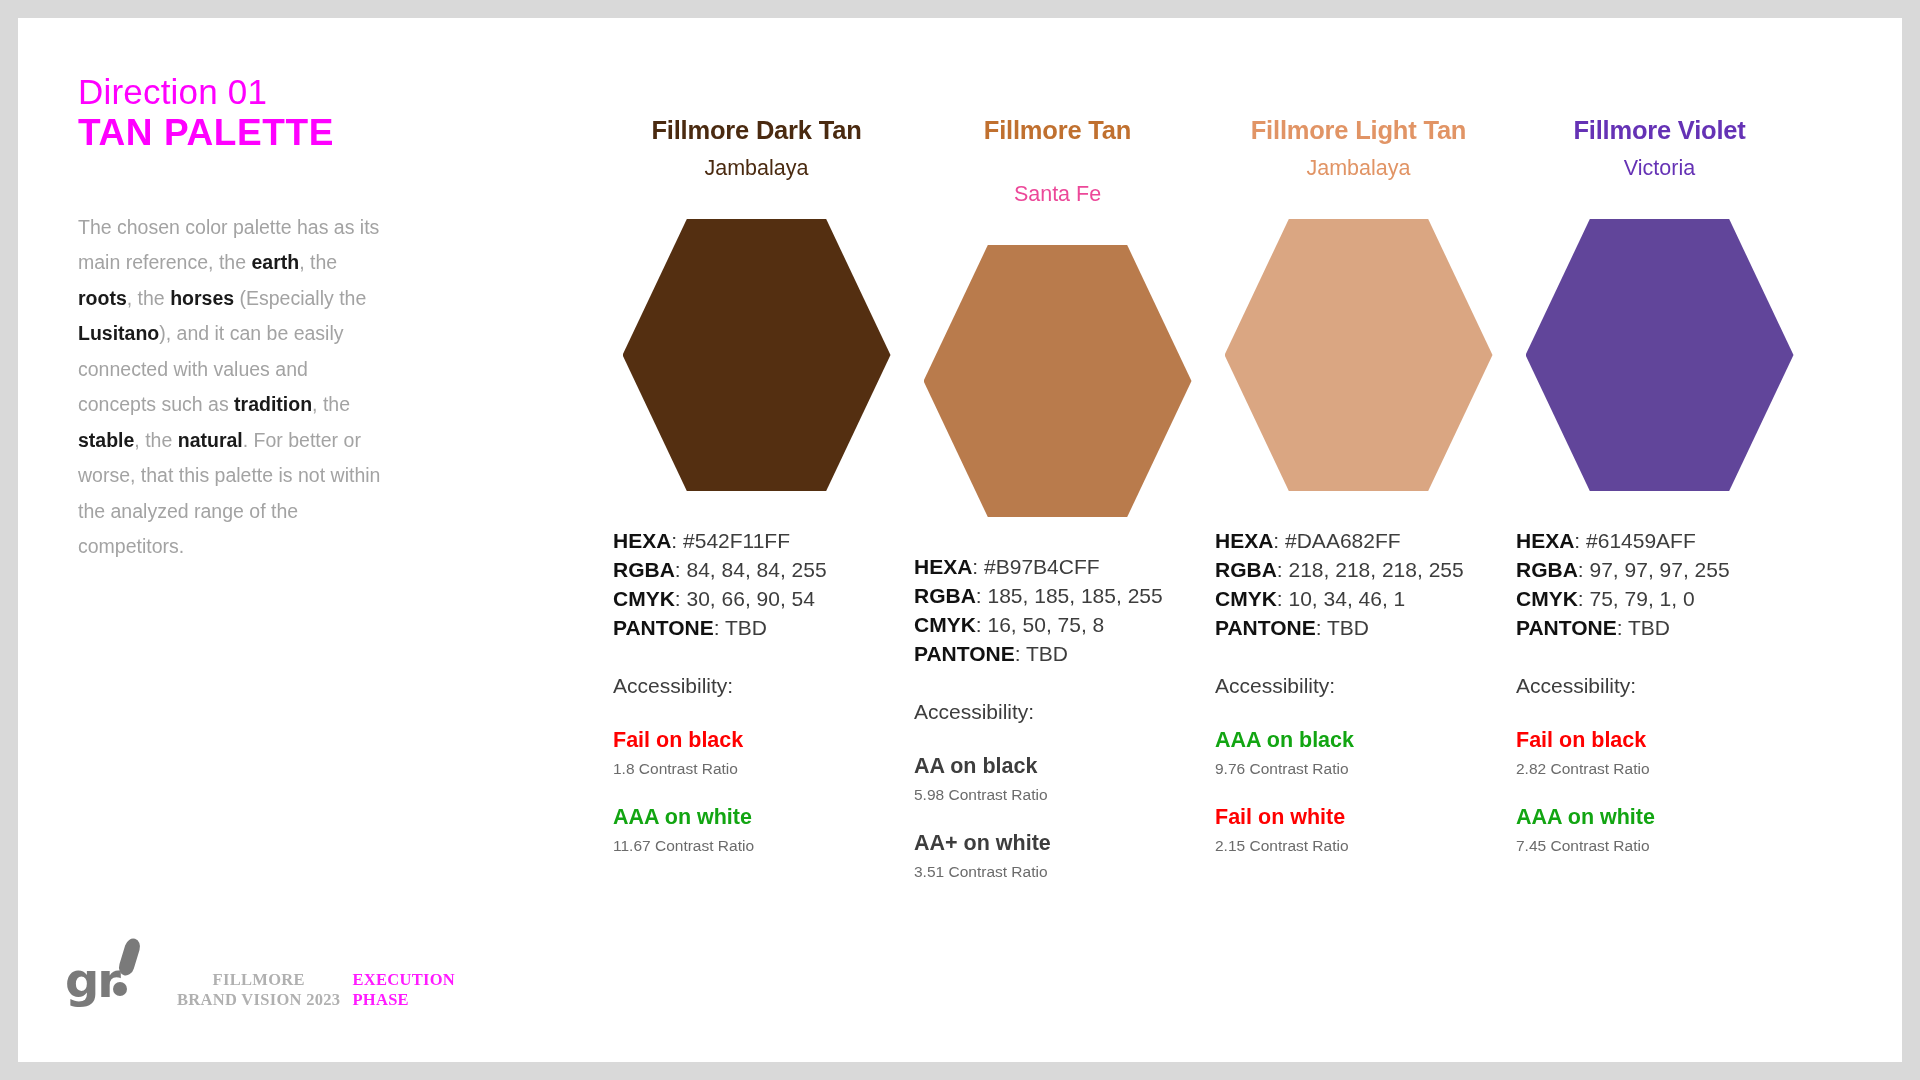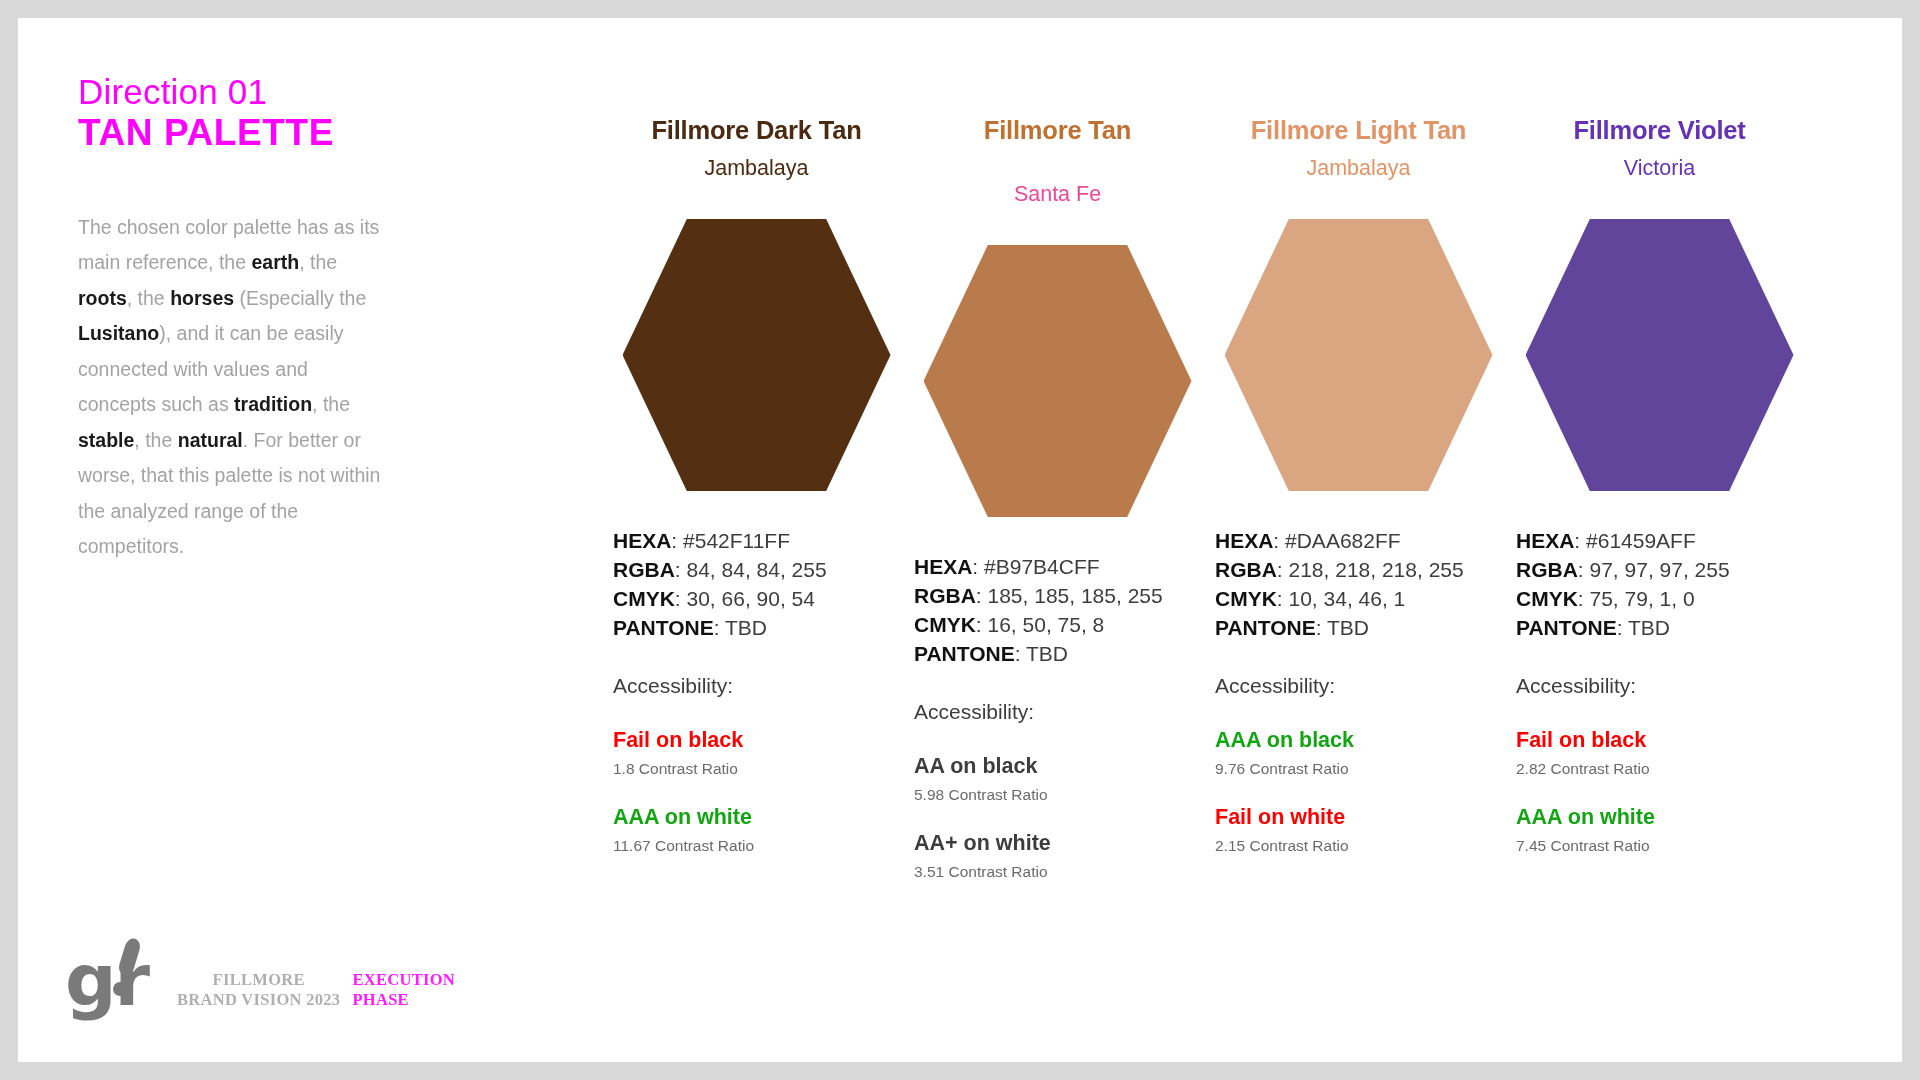--- a/index.html
+++ b/index.html
@@ -68,21 +68,21 @@
   .acc-block.second{ margin-top:27px; }
   .acc-verdict{ font-size:21.5px; font-weight:700; line-height:1.2; }
   .acc-ratio{ font-size:15.5px; color:#6b6b6b; margin-top:6px; line-height:1.2; }
 
   
   #footer{ position:absolute; left:47px; bottom:48px;
            display:flex; align-items:flex-end; }
   #logo{ position:relative; width:86px; height:62px; }
   #logo .gr{
     font-family:"DejaVu Sans", sans-serif;
-    font-size:72px; font-weight:700; color:#7a7a7a;
+    font-size:48px; font-weight:700; color:#7a7a7a;
     line-height:56px; letter-spacing:-2px;
   }
   #logo .bang{
     position:absolute; left:57px; top:-14px;
     width:15px; height:38px; background:#7a7a7a;
     border-radius:8px/10px; transform:rotate(17deg);
   }
   #logo .dot{
     position:absolute; left:48px; top:30px;
     width:14px; height:14px; border-radius:50%; background:#7a7a7a;

